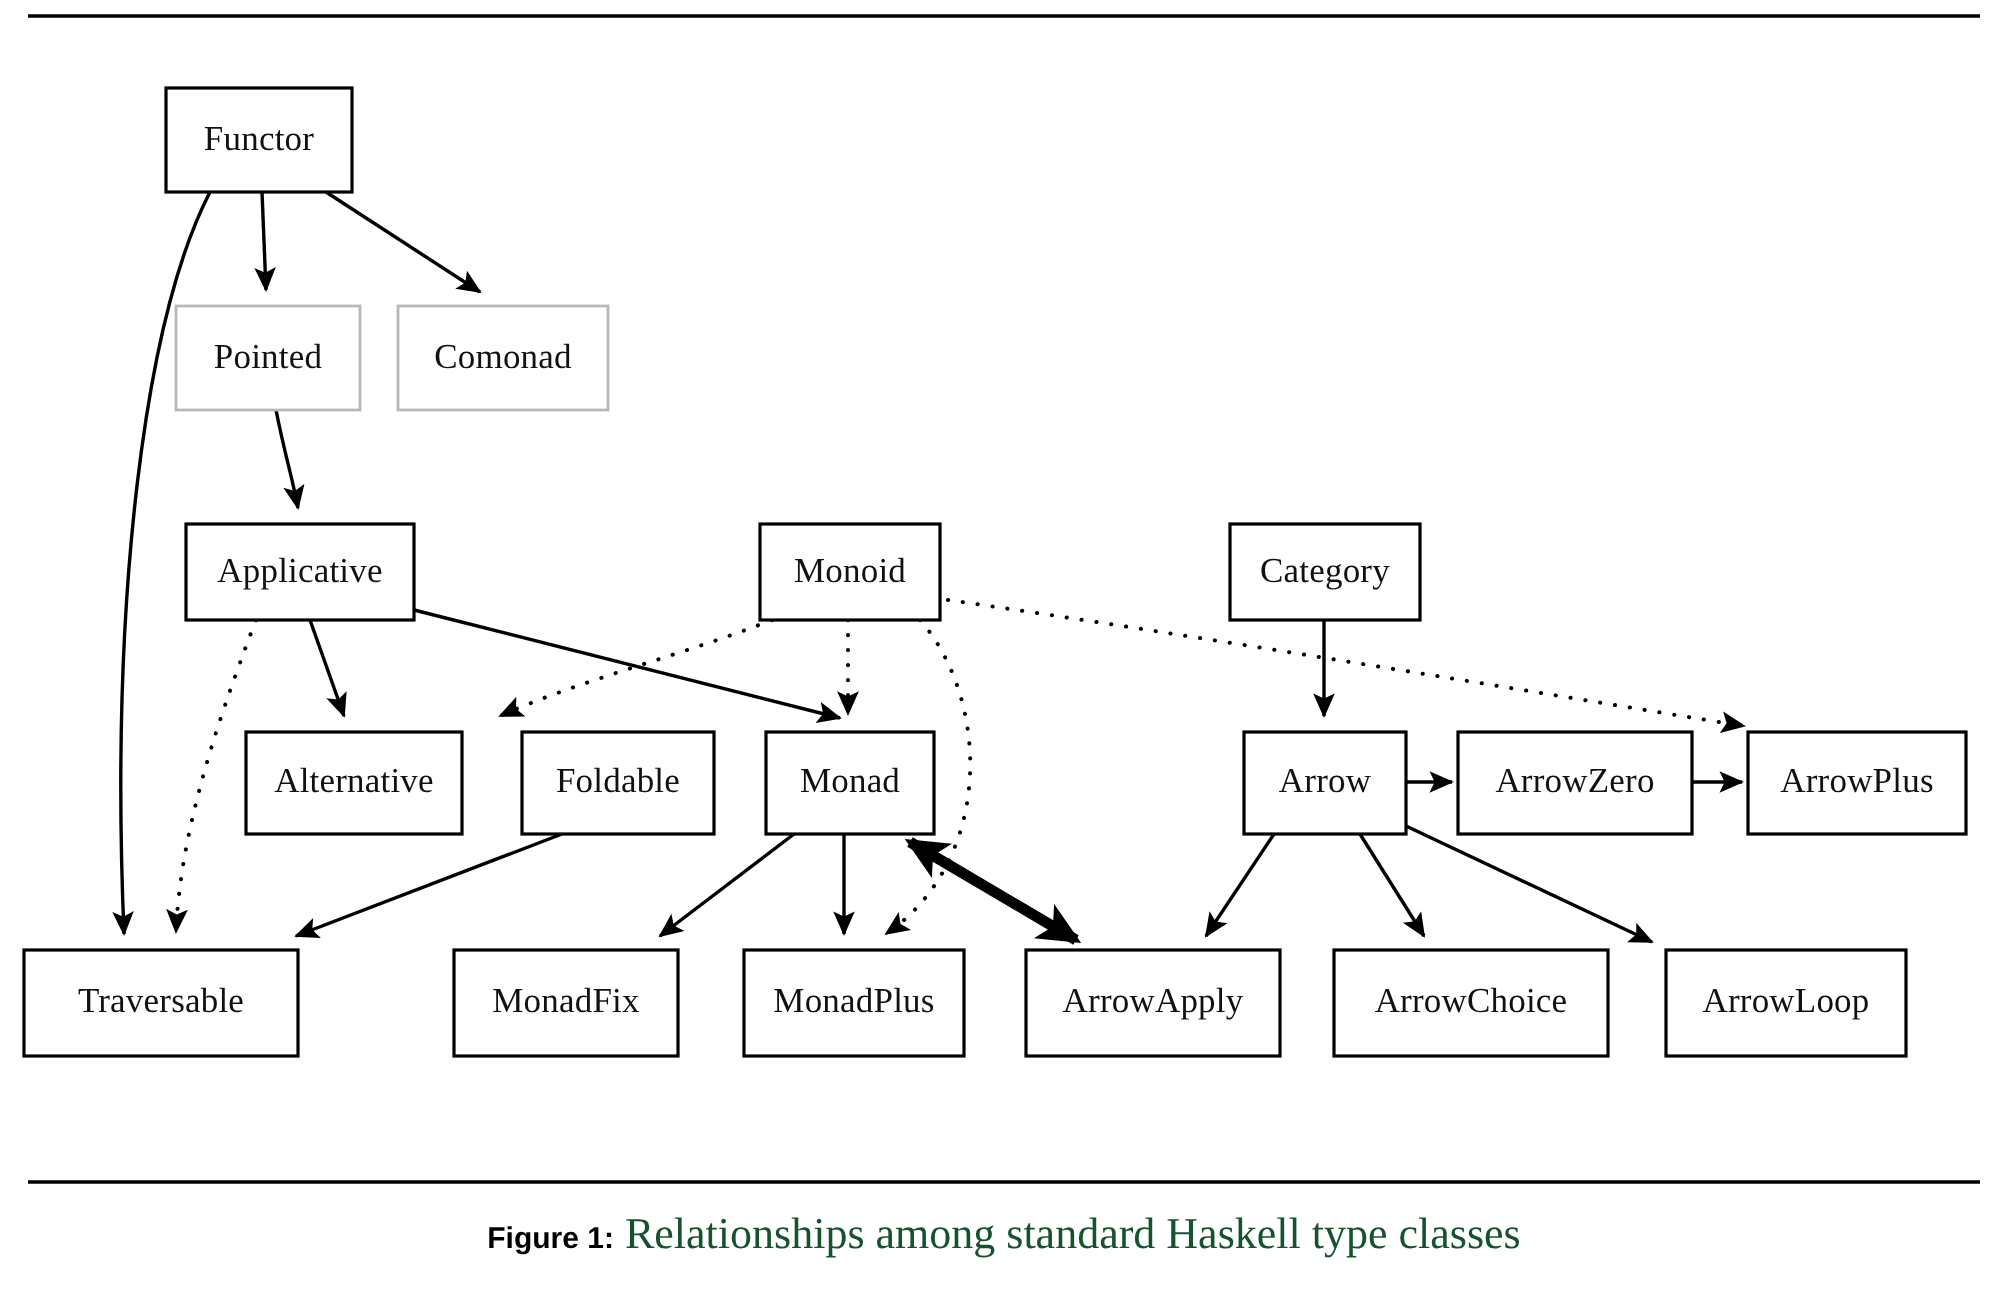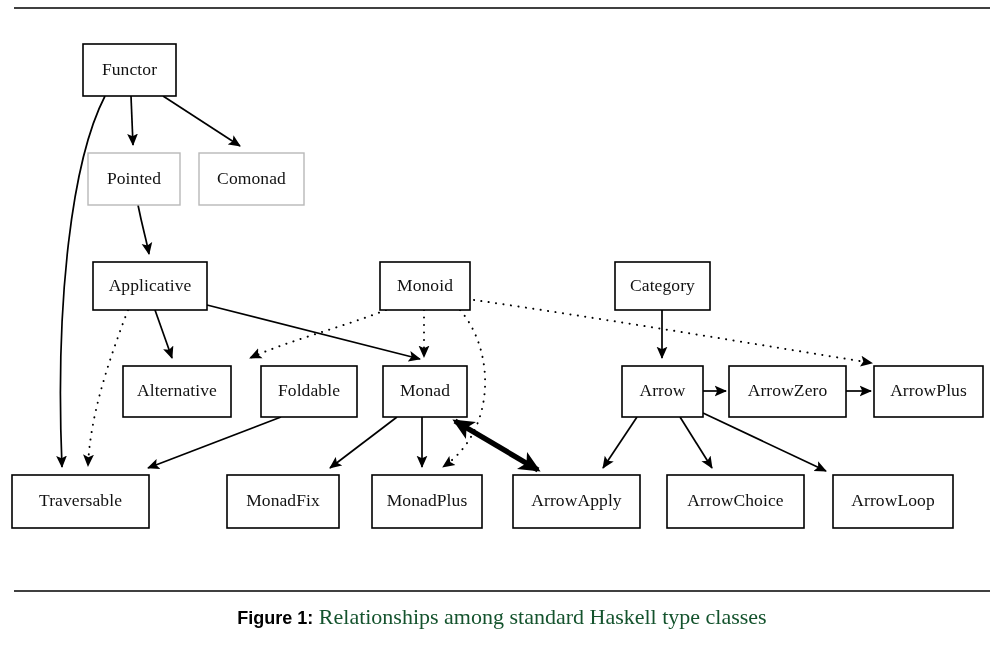--- a/index.html
+++ b/index.html
@@ -62,21 +62,21 @@
     text-align: center;
     font-family: "Liberation Serif", "DejaVu Serif", serif;
     font-size: 22px;
     color: #3b3b3b;
     white-space: nowrap;
   }
   .caption .cap-label {
     font-family: "Liberation Sans", "DejaVu Sans", sans-serif;
     font-weight: bold;
     color: #000000;
-    font-size: 18px;
+    font-size: 15px;
   }
   .caption .cap-text {
     color: #14532d;
   }
 </style>
 </head>
 <body>
 
 <div id="page">
 

